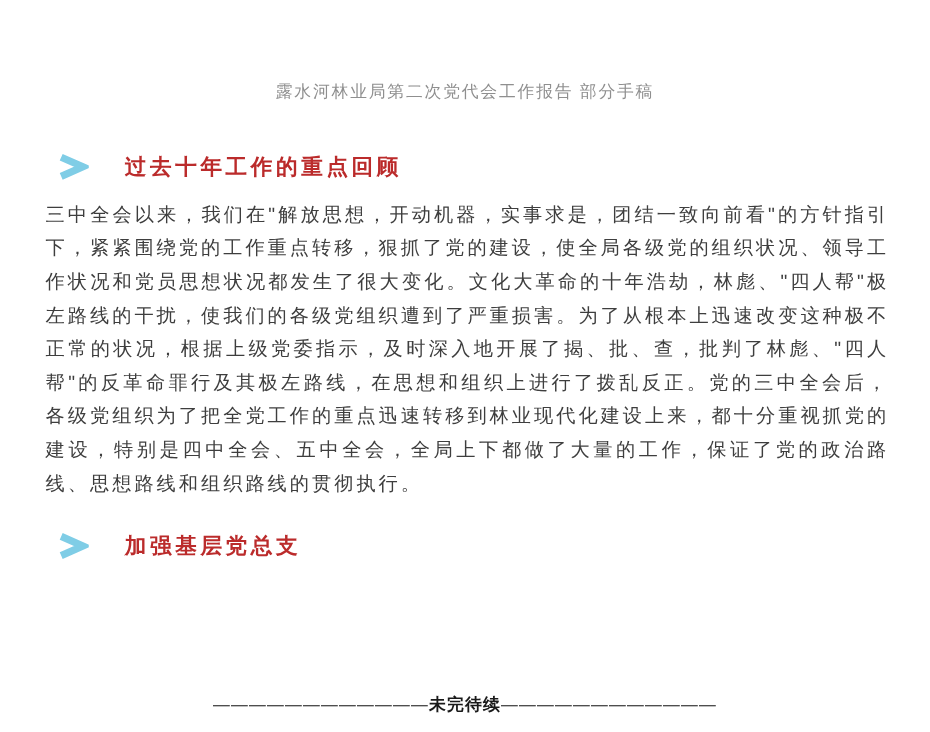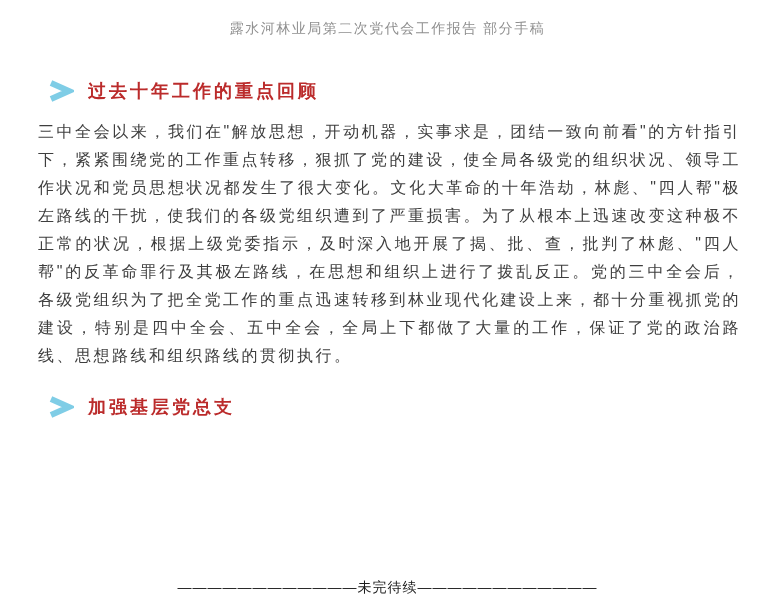--- a/index.html
+++ b/index.html
@@ -13,26 +13,27 @@
     position: relative;
     font-family: "Liberation Sans", sans-serif;
     overflow: hidden;
   }
   .doc-title {
     padding-top: 20px;
     text-align: center;
     font-size: 14px;
     color: #8f8f8f;
     letter-spacing: 1.5px;
+    margin-top: 48px;
   }
   .section-heading-row {
     display: flex;
     align-items: center;
     margin-left: 48px;
-    gap: 14px;
+    gap: 30px;
   }
   .section-heading-row.first { margin-top: 41px; }
   .section-heading-row.second { margin-top: 25px; }
   .arrow-icon {
     display: inline-flex;
     width: 26px;
     height: 22px;
     flex: 0 0 auto;
   }
   .section-heading {
@@ -59,21 +60,21 @@
     text-align: center;
     font-size: 14px;
     color: #1a1a1a;
     white-space: nowrap;
   }
   .footer .dashes {
     letter-spacing: 1px;
     color: #2a2a2a;
   }
   .footer .footer-label {
-    font-weight: normal;
+    font-weight: bold;
     letter-spacing: 1px;
   }
 </style>
 </head>
 <body>
 
 <div class="page">
 
   <div class="doc-title">露水河林业局第二次党代会工作报告 部分手稿</div>
 

